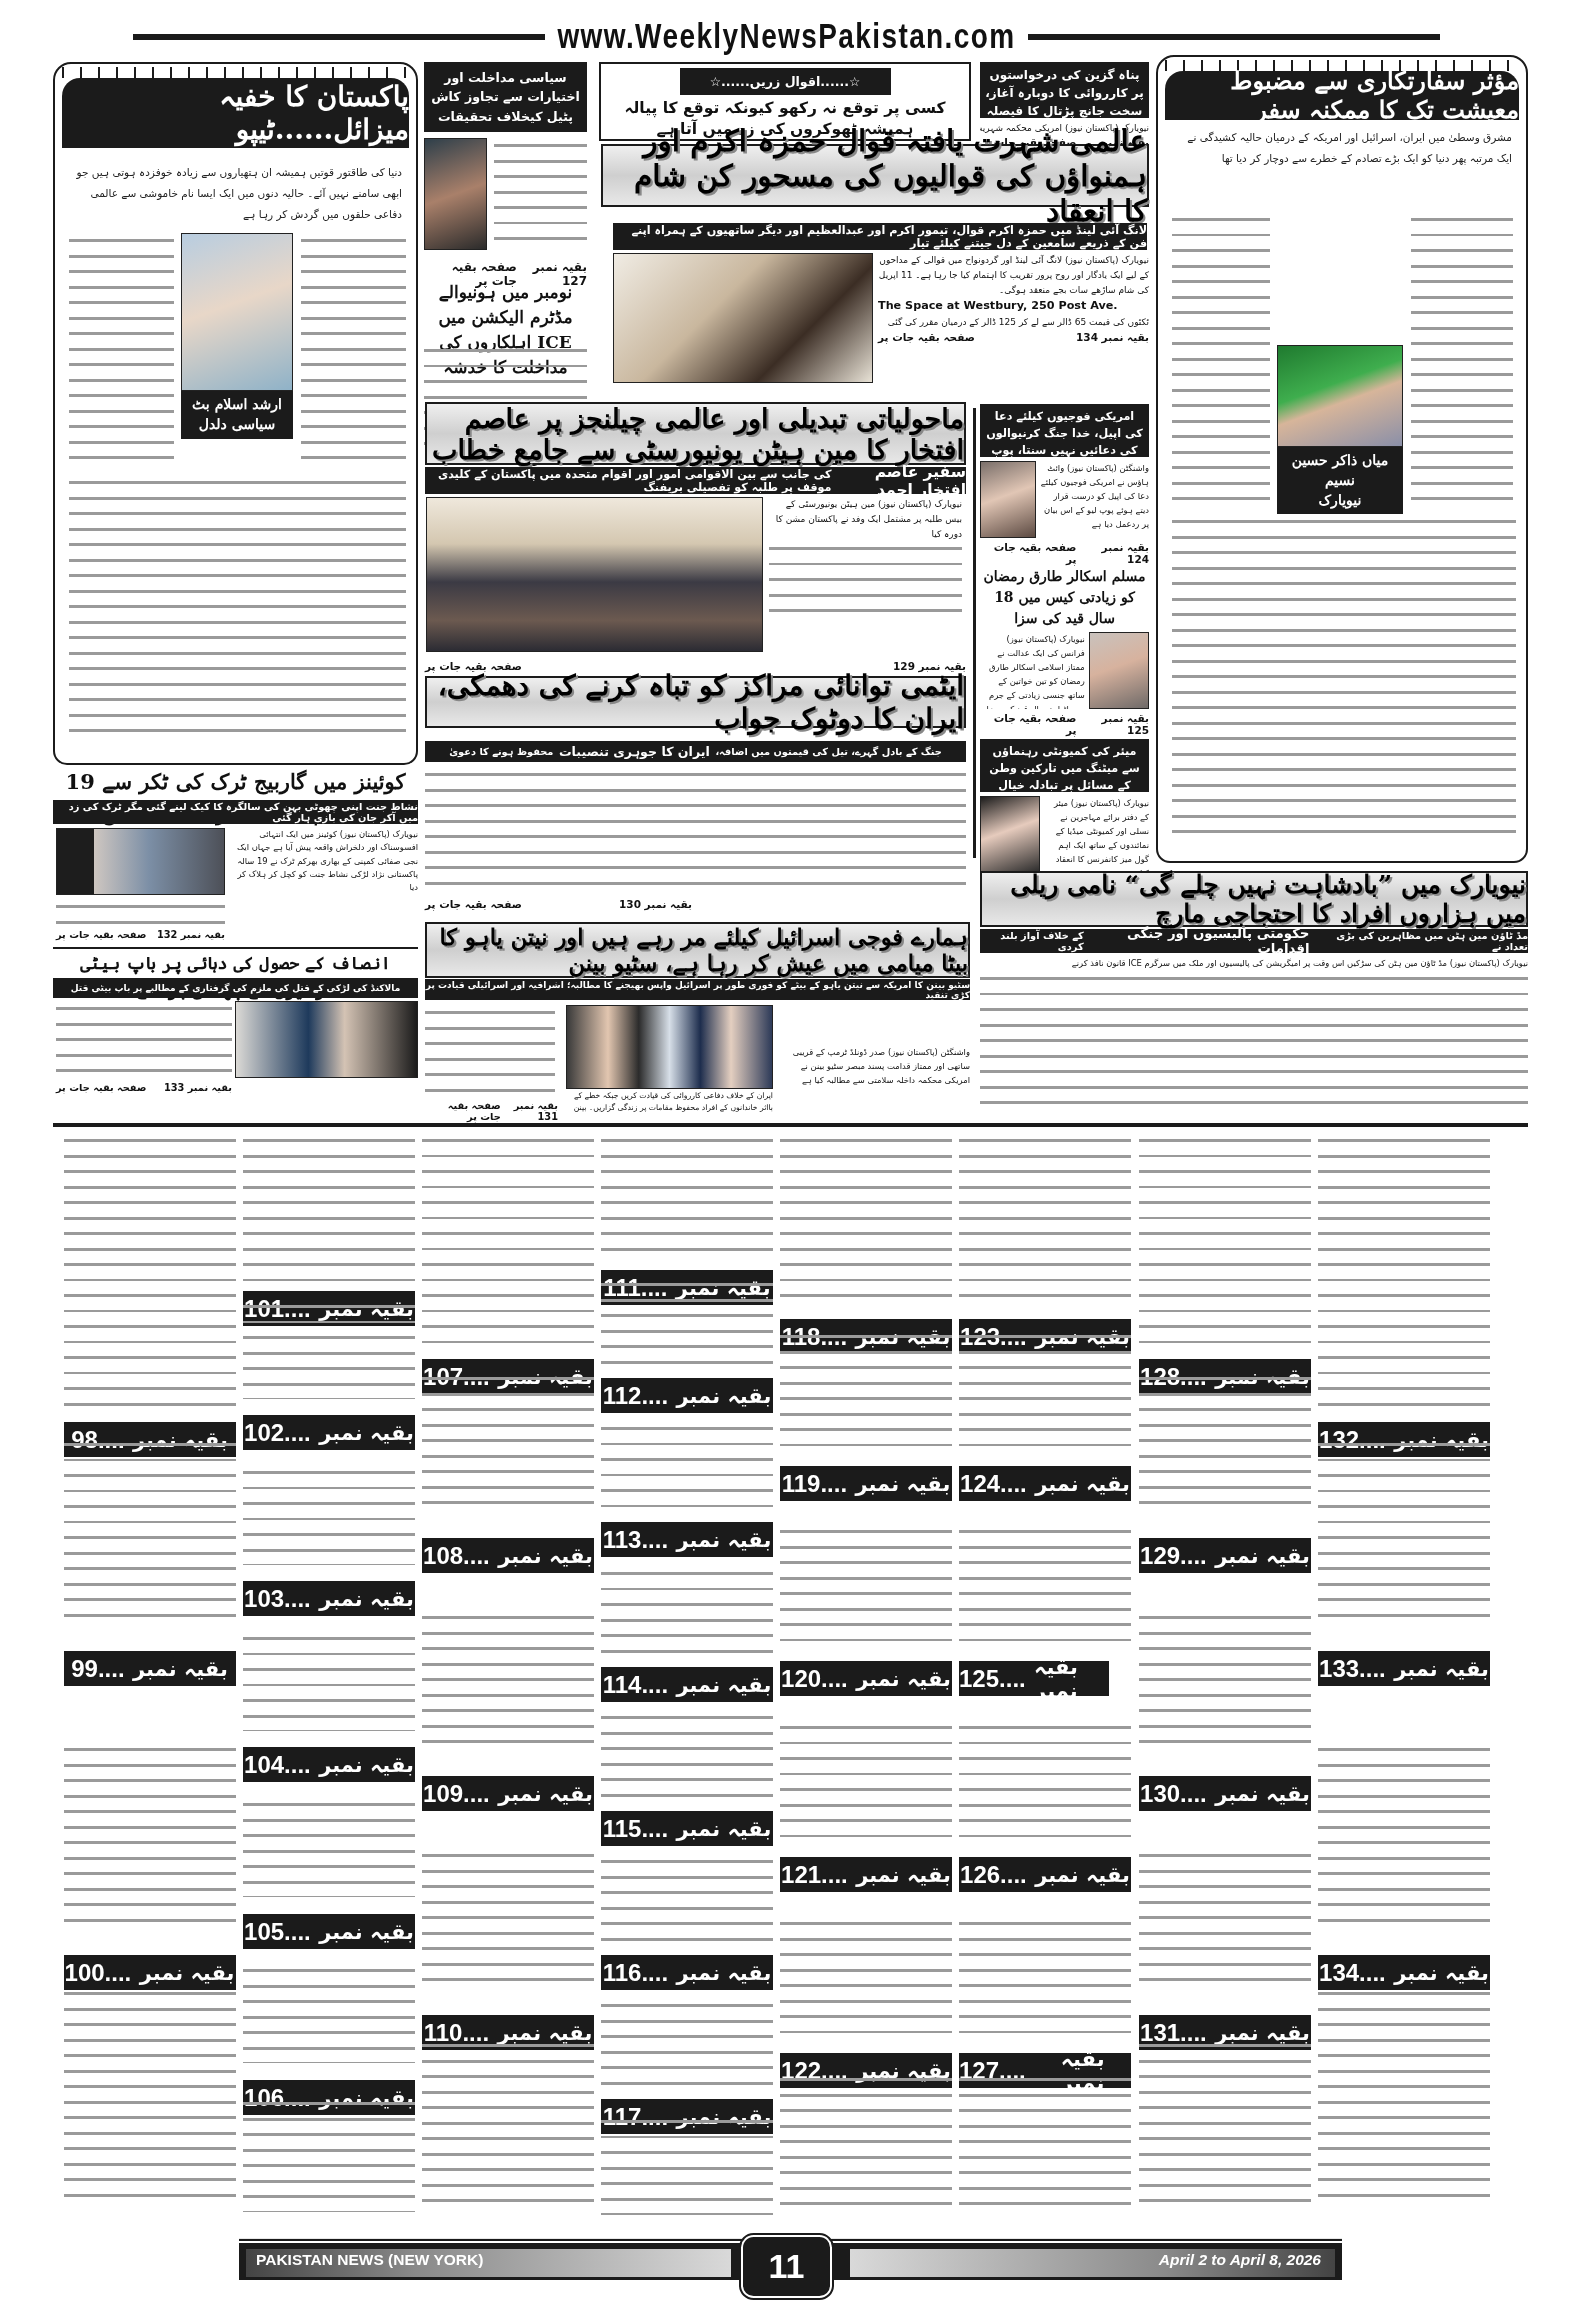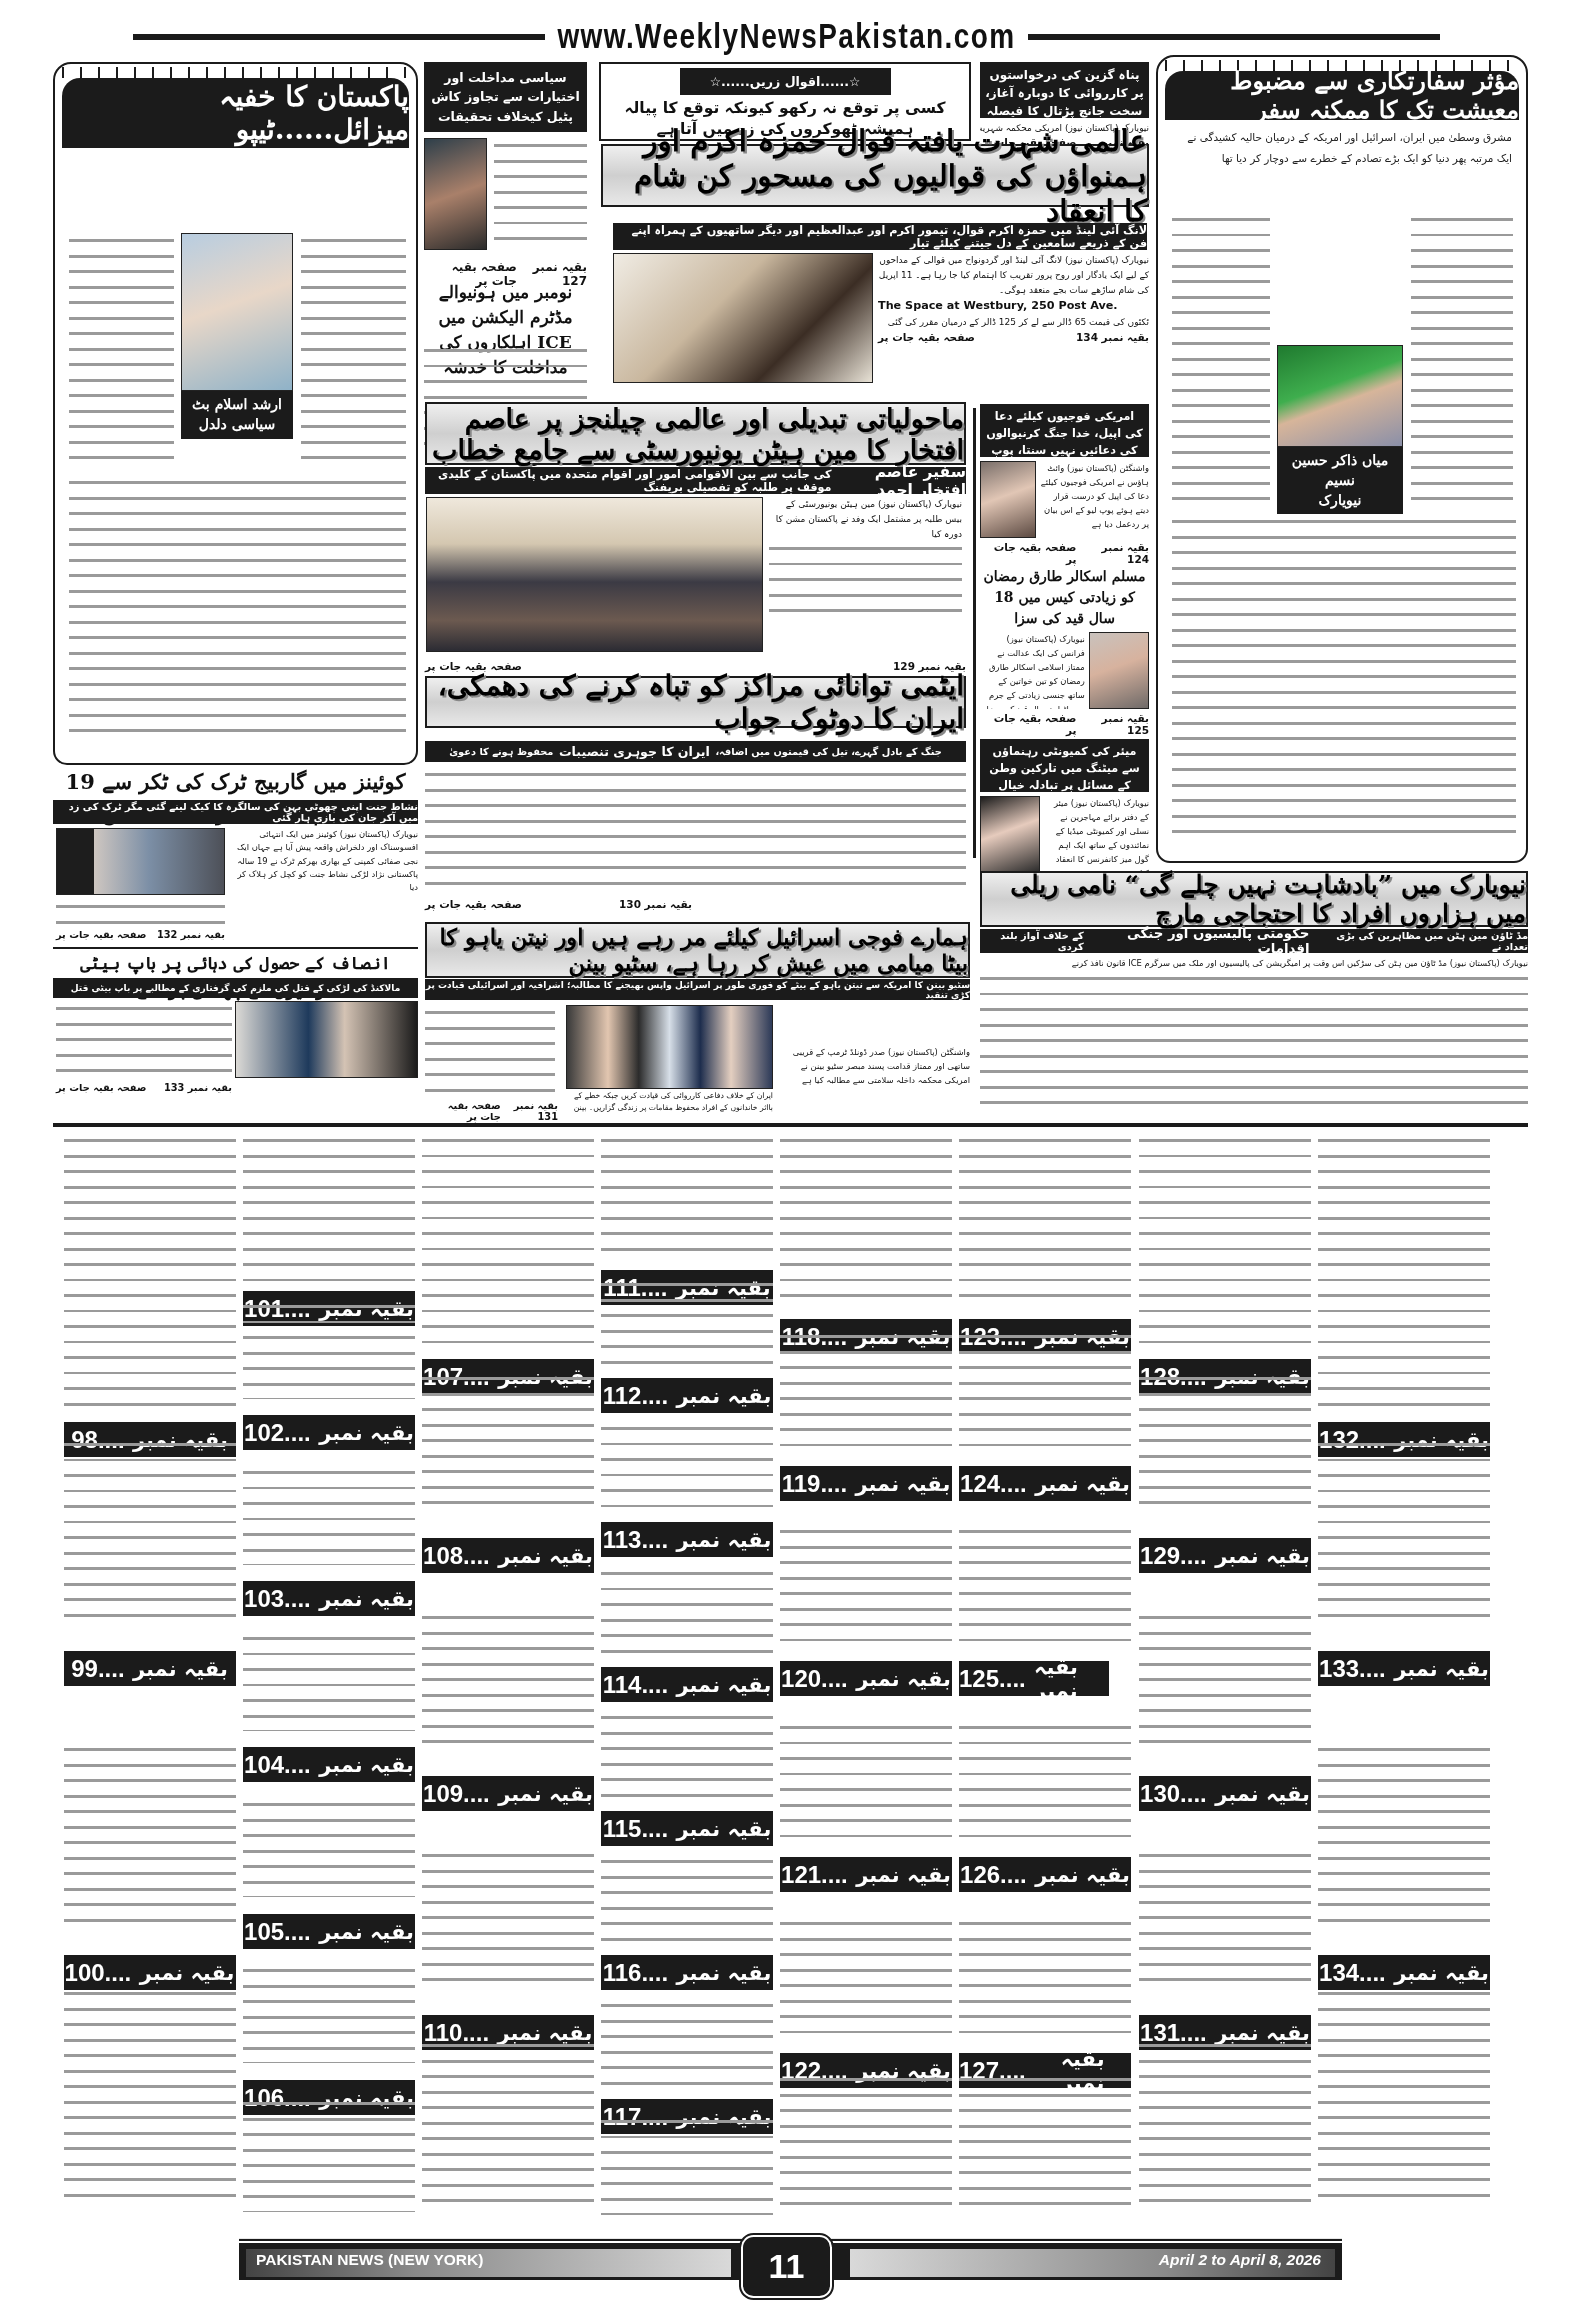--- a/index.html
+++ b/index.html
@@ -45,20 +45,21 @@
 
 <div class="masthead">
   <div class="rule"></div>
   <div class="url">www.WeeklyNewsPakistan.com</div>
   <div class="rule"></div>
 </div>
 
 <div class="abs" style="left:53px;top:62px;width:365px;height:703px;border:2.8px solid #1b1b1b;border-radius:18px 18px 14px 14px;">
   <div class="tick-bar" style="margin:2.8px 7px 0;"></div>
   <div class="tab-hd rtl" style="height:70px;font-size:28px;margin:0 7px;">پاکستان کا خفیہ میزائل......ٹیپو</div>
+  <div class="rtl col-text" style="position:absolute;left:14px;right:14px;top:98px;height:63px;overflow:hidden;">دنیا کی طاقتور قوتیں ہمیشہ ان ہتھیاروں سے زیادہ خوفزدہ ہوتی ہیں جو ابھی سامنے نہیں آئے۔ حالیہ دنوں میں ایک ایسا نام خاموشی سے عالمی دفاعی حلقوں میں گردش کر رہا ہے</div>
   <div class="abs" style="left:14px;top:169px;width:105px;height:232px;">
       <div class="filler"></div>
     </div>
   <div class="abs" style="left:246px;top:169px;width:105px;height:232px;">
       <div class="filler"></div>
     </div>
   <div class="abs" style="left:126px;top:169px;width:112px;height:232px;">
     <div class="photo" style="height:158px;background:linear-gradient(160deg,#b8cde0,#e8d7c8 45%,#8fb2c8);"></div>
     <div class="caption" style="font-size:14px;line-height:19.7px;">
       <div>ارشد اسلام بٹ</div>

